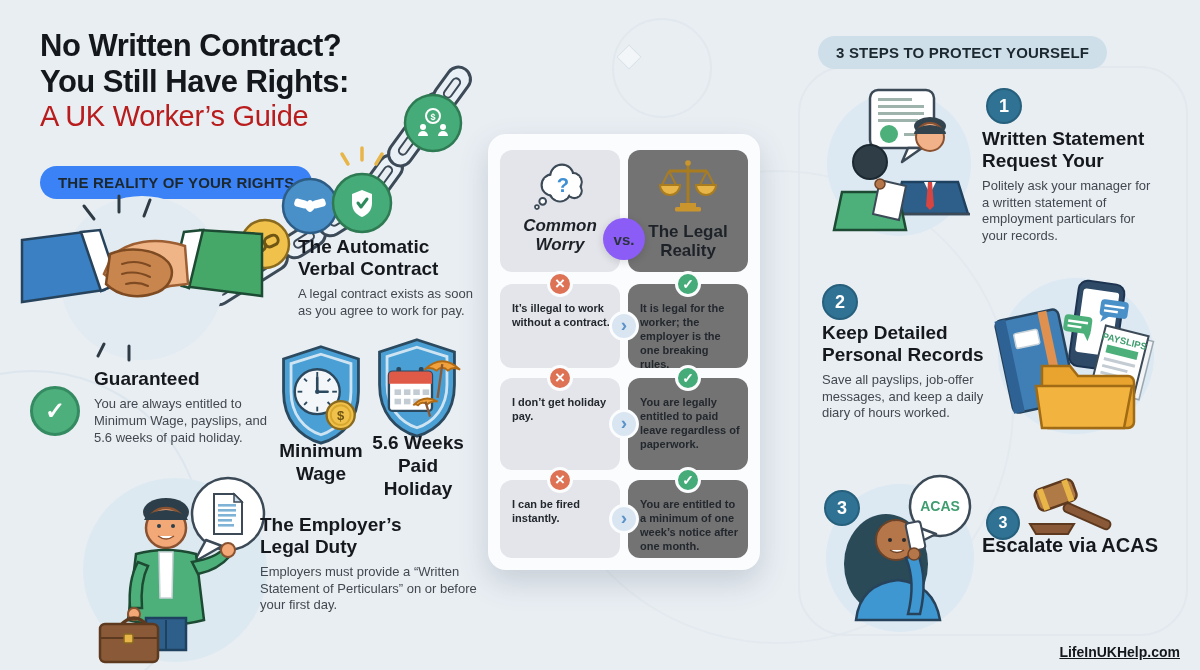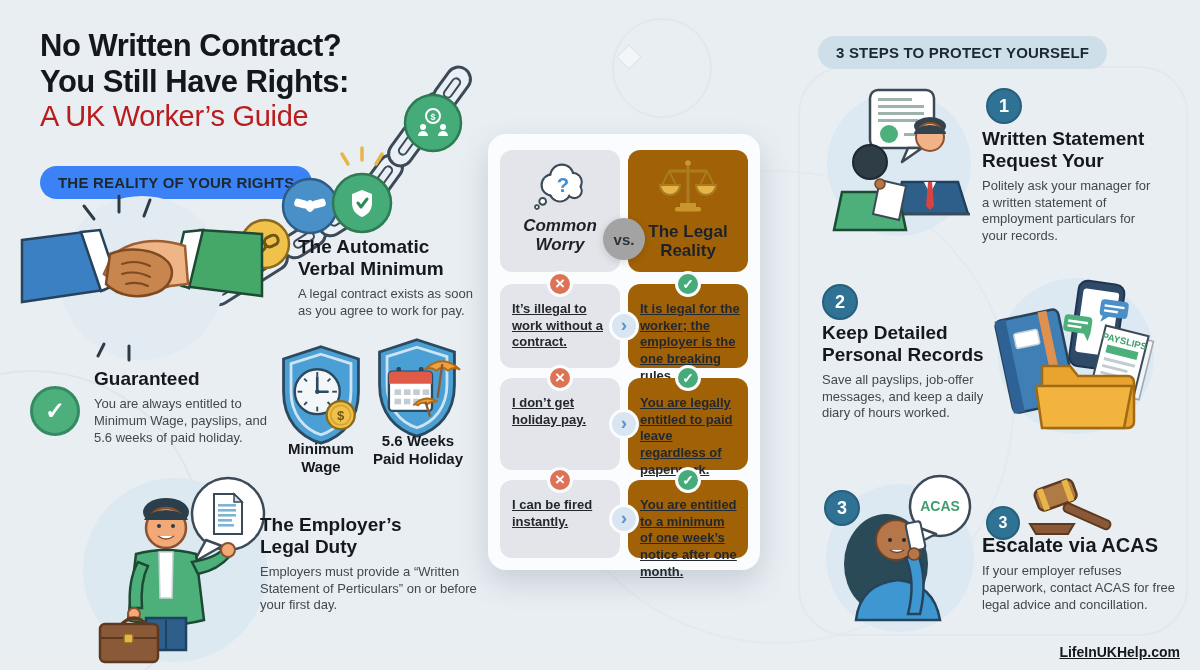--- a/index.html
+++ b/index.html
@@ -17,32 +17,32 @@
   .pill{display:inline-block;background:#3b82f6;border-radius:20px;padding:8px 18px;
         font-weight:800;font-size:15px;color:#1c2830;letter-spacing:.2px;}
   .sec-title{font-weight:800;font-size:19px;line-height:1.15;color:#15181c;}
   .sec-body{font-weight:500;font-size:13px;line-height:1.3;color:#42484f;margin-top:6px;}
   .num-badge{width:32px;height:32px;border-radius:50%;background:#2f7293;border:2px solid #26607d;
         color:#fff;font-weight:800;font-size:18px;display:flex;align-items:center;justify-content:center;}
   .check-badge-lg{width:44px;height:44px;border-radius:50%;background:#4daf7c;border:3px solid #348a61;
         color:#fff;font-weight:800;font-size:24px;display:flex;align-items:center;justify-content:center;}
   .card{background:#fbfcfd;border-radius:18px;box-shadow:0 12px 30px rgba(60,80,100,.20);}
   .worry-box{background:#e3e5ea;border-radius:12px;}
-  .real-box{background:#a16207;border-radius:12px;}
-  .box-text{font-weight:700;font-size:13px;line-height:1.28;color:#23282e;padding:17px 8px 8px 12px;text-decoration:underline;}
+  .real-box{background:#737373;border-radius:12px;}
+  .box-text{font-weight:700;font-size:11px;line-height:1.28;color:#23282e;padding:17px 8px 8px 12px;}
   .mini-badge{width:26px;height:26px;border-radius:50%;display:flex;align-items:center;justify-content:center;
         color:#fff;font-weight:700;border:3px solid #fbfcfd;position:absolute;box-sizing:border-box;}
   .mini-x{background:#dd7254;font-size:17px;}
   .mini-c{background:#45ab78;font-size:14px;}
   .chev{width:30px;height:30px;border-radius:50%;background:#d9e6f2;border:3px solid #fbfcfd;box-sizing:border-box;
         color:#5b93c9;font-weight:800;font-size:19px;display:flex;align-items:center;justify-content:center;padding-bottom:2px;}
-  .vs{width:42px;height:42px;border-radius:50%;background:#a3a3a3;box-shadow:0 2px 8px rgba(0,0,0,.14);
+  .vs{width:42px;height:42px;border-radius:50%;background:#8b5cf6;box-shadow:0 2px 8px rgba(0,0,0,.14);
         display:flex;align-items:center;justify-content:center;font-weight:800;font-size:15px;color:#2a333c;}
   .col-head{font-weight:800;font-size:17px;line-height:1.12;text-align:center;color:#1d2228;}
-  .shield-label{font-weight:800;font-size:15px;line-height:1.2;text-align:center;color:#15181c;}
+  .shield-label{font-weight:800;font-size:19px;line-height:1.2;text-align:center;color:#15181c;}
   .footer-brand{font-weight:800;font-size:14px;color:#14181c;text-align:right;}
 </style>
 </head>
 <body>
 
 <div class="abs deco-circle" style="left:-140px;top:370px;width:340px;height:340px;"></div>
 <div class="abs deco-circle" style="left:540px;top:170px;width:470px;height:470px;opacity:.35;"></div>
 <div class="abs deco-circle" style="left:612px;top:18px;width:96px;height:96px;opacity:.5;"></div>
 <div class="abs deco-round" style="left:798px;top:66px;width:386px;height:566px;"></div>
 <div class="abs deco-diamond" style="left:620px;top:48px;"></div>
@@ -159,21 +159,21 @@
   <g stroke="#7d4a22" stroke-width="2" fill="none" stroke-linecap="round">
     <path d="M100,72 q14,-5 28,2"></path>
       <path d="M100,82 q14,-4 28,3"></path>
       <path d="M104,92 q12,-3 22,2"></path>
   </g>
 </svg>
 
 <div class="abs" style="left:298px;top:236px;width:200px;">
   <div class="sec-title">
     <div>The Automatic</div>
-    <div>Verbal Minimum</div>
+    <div>Verbal Contract</div>
   </div>
   <div class="sec-body" style="width:192px;">A legal contract exists as soon as you agree to work for pay.</div>
 </div>
 
 <div class="abs check-badge-lg" style="left:30px;top:386px;">
   <span>✓</span>
 </div>
 <div class="abs" style="left:94px;top:368px;width:210px;">
   <div class="sec-title">
     <div>Guaranteed</div>
@@ -510,16 +510,15 @@
 </svg>
 
 <div class="abs num-badge" style="left:986px;top:506px;width:30px;height:30px;font-size:16px;">
   <span>3</span>
 </div>
 <div class="abs" style="left:982px;top:534px;width:210px;">
   <div class="sec-title" style="font-size:20px;">
     <div>Escalate via ACAS</div>
     <div></div>
   </div>
-  <div class="sec-body" style="width:205px;">If your employer refuses paperwork, contact ACAS for free legal advice and concillation.</div>
 </div>
 
 <div class="abs footer-brand" style="left:1040px;top:644px;width:140px;text-decoration:underline;">LifeInUKHelp.com</div>
 
 </body></html>

